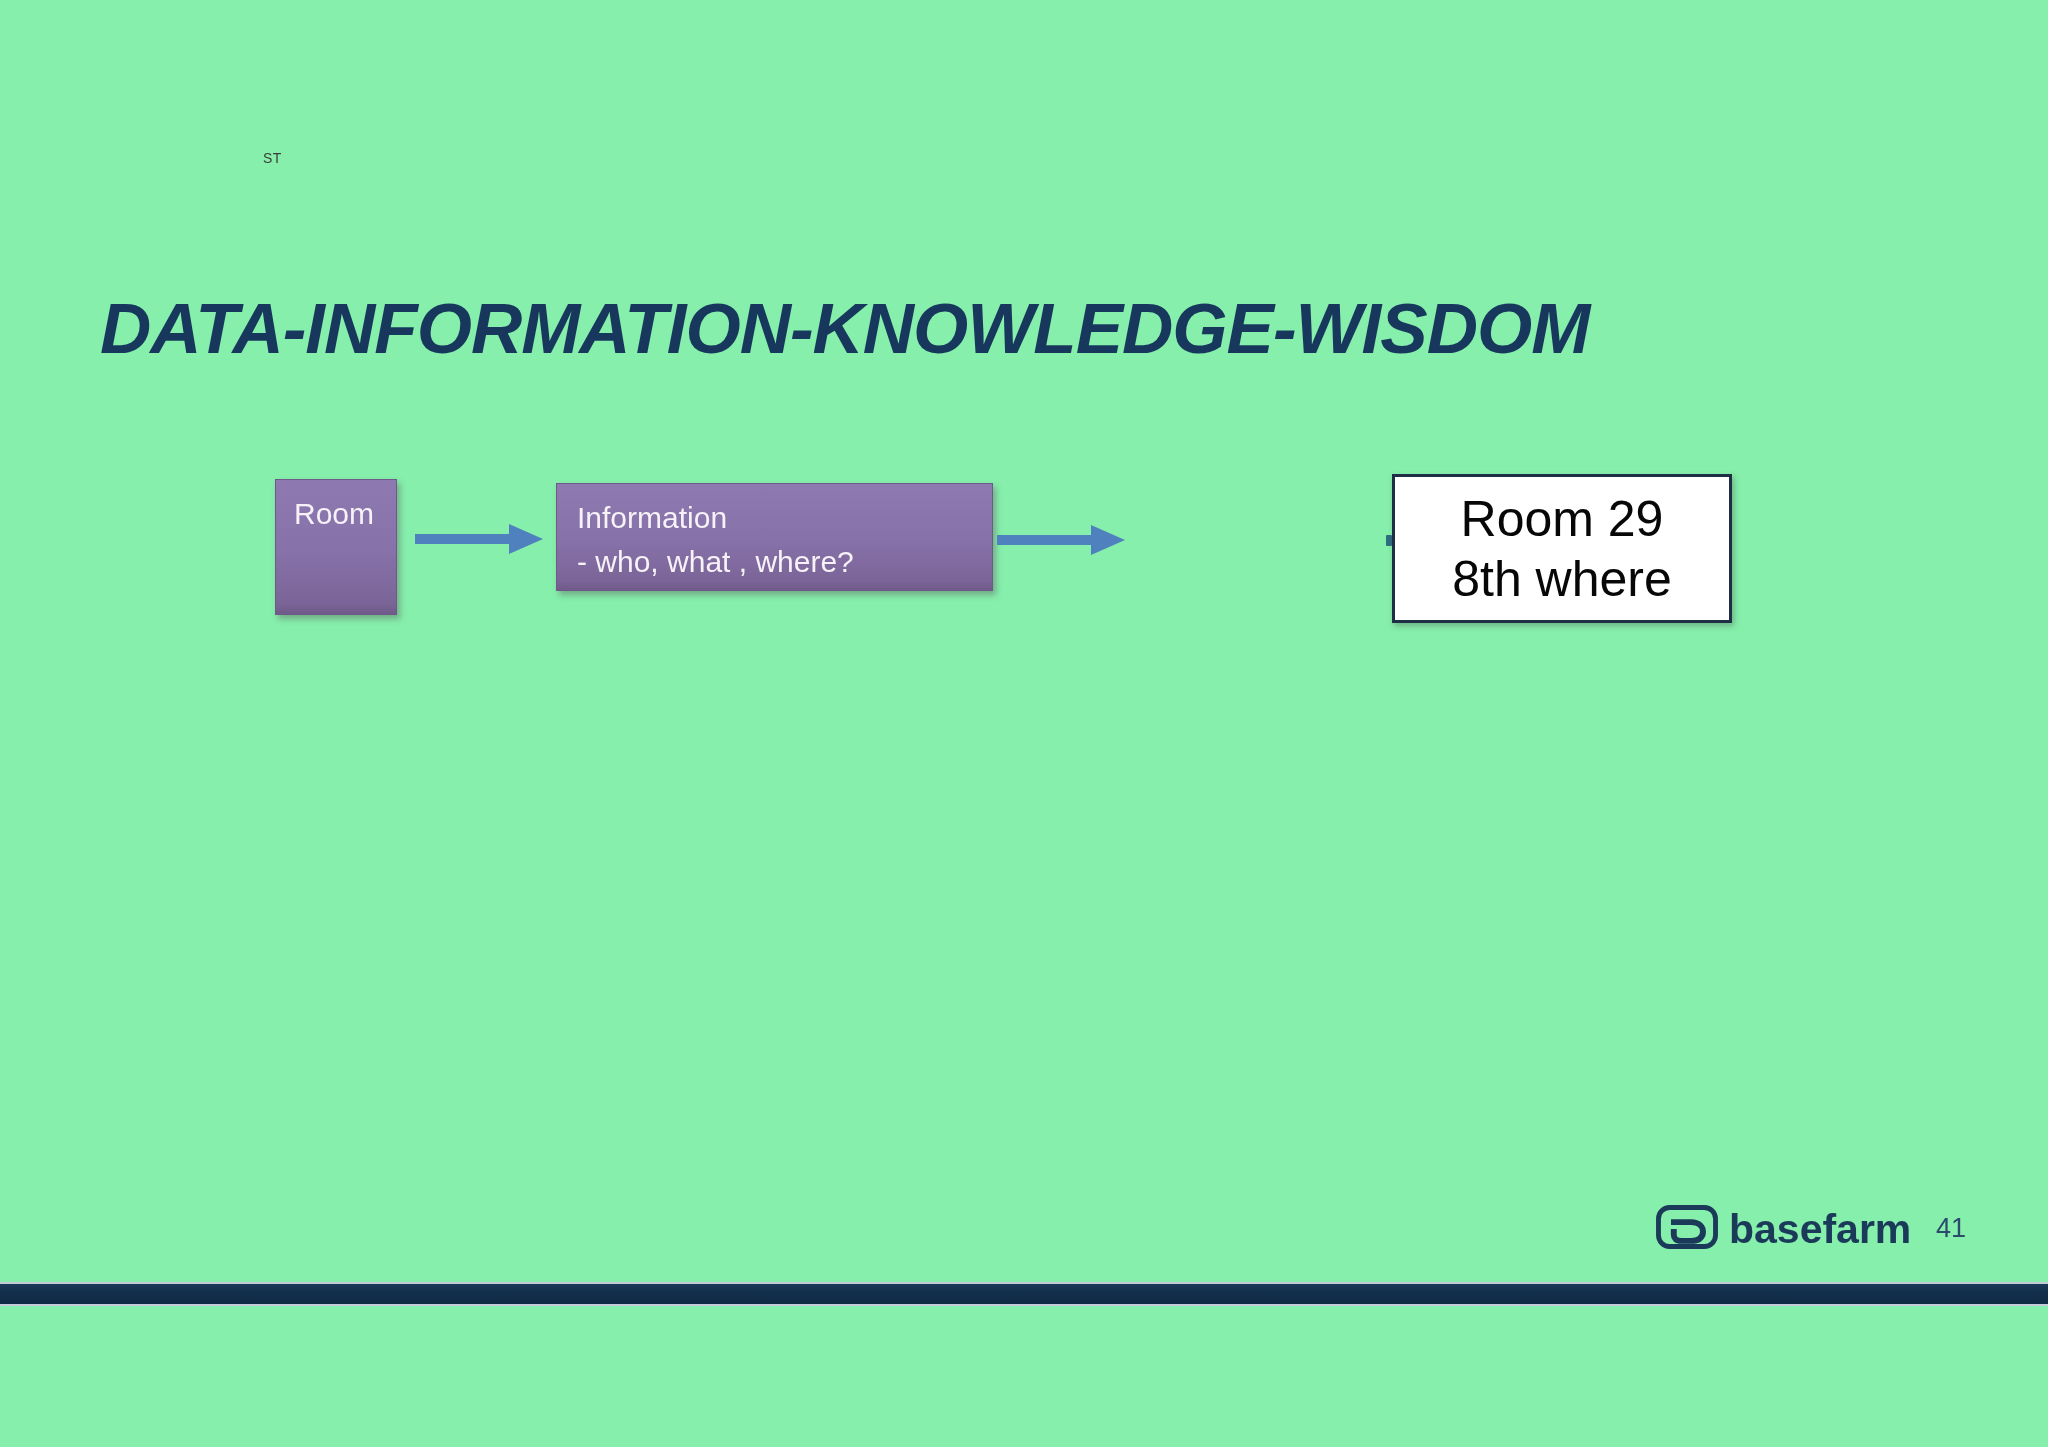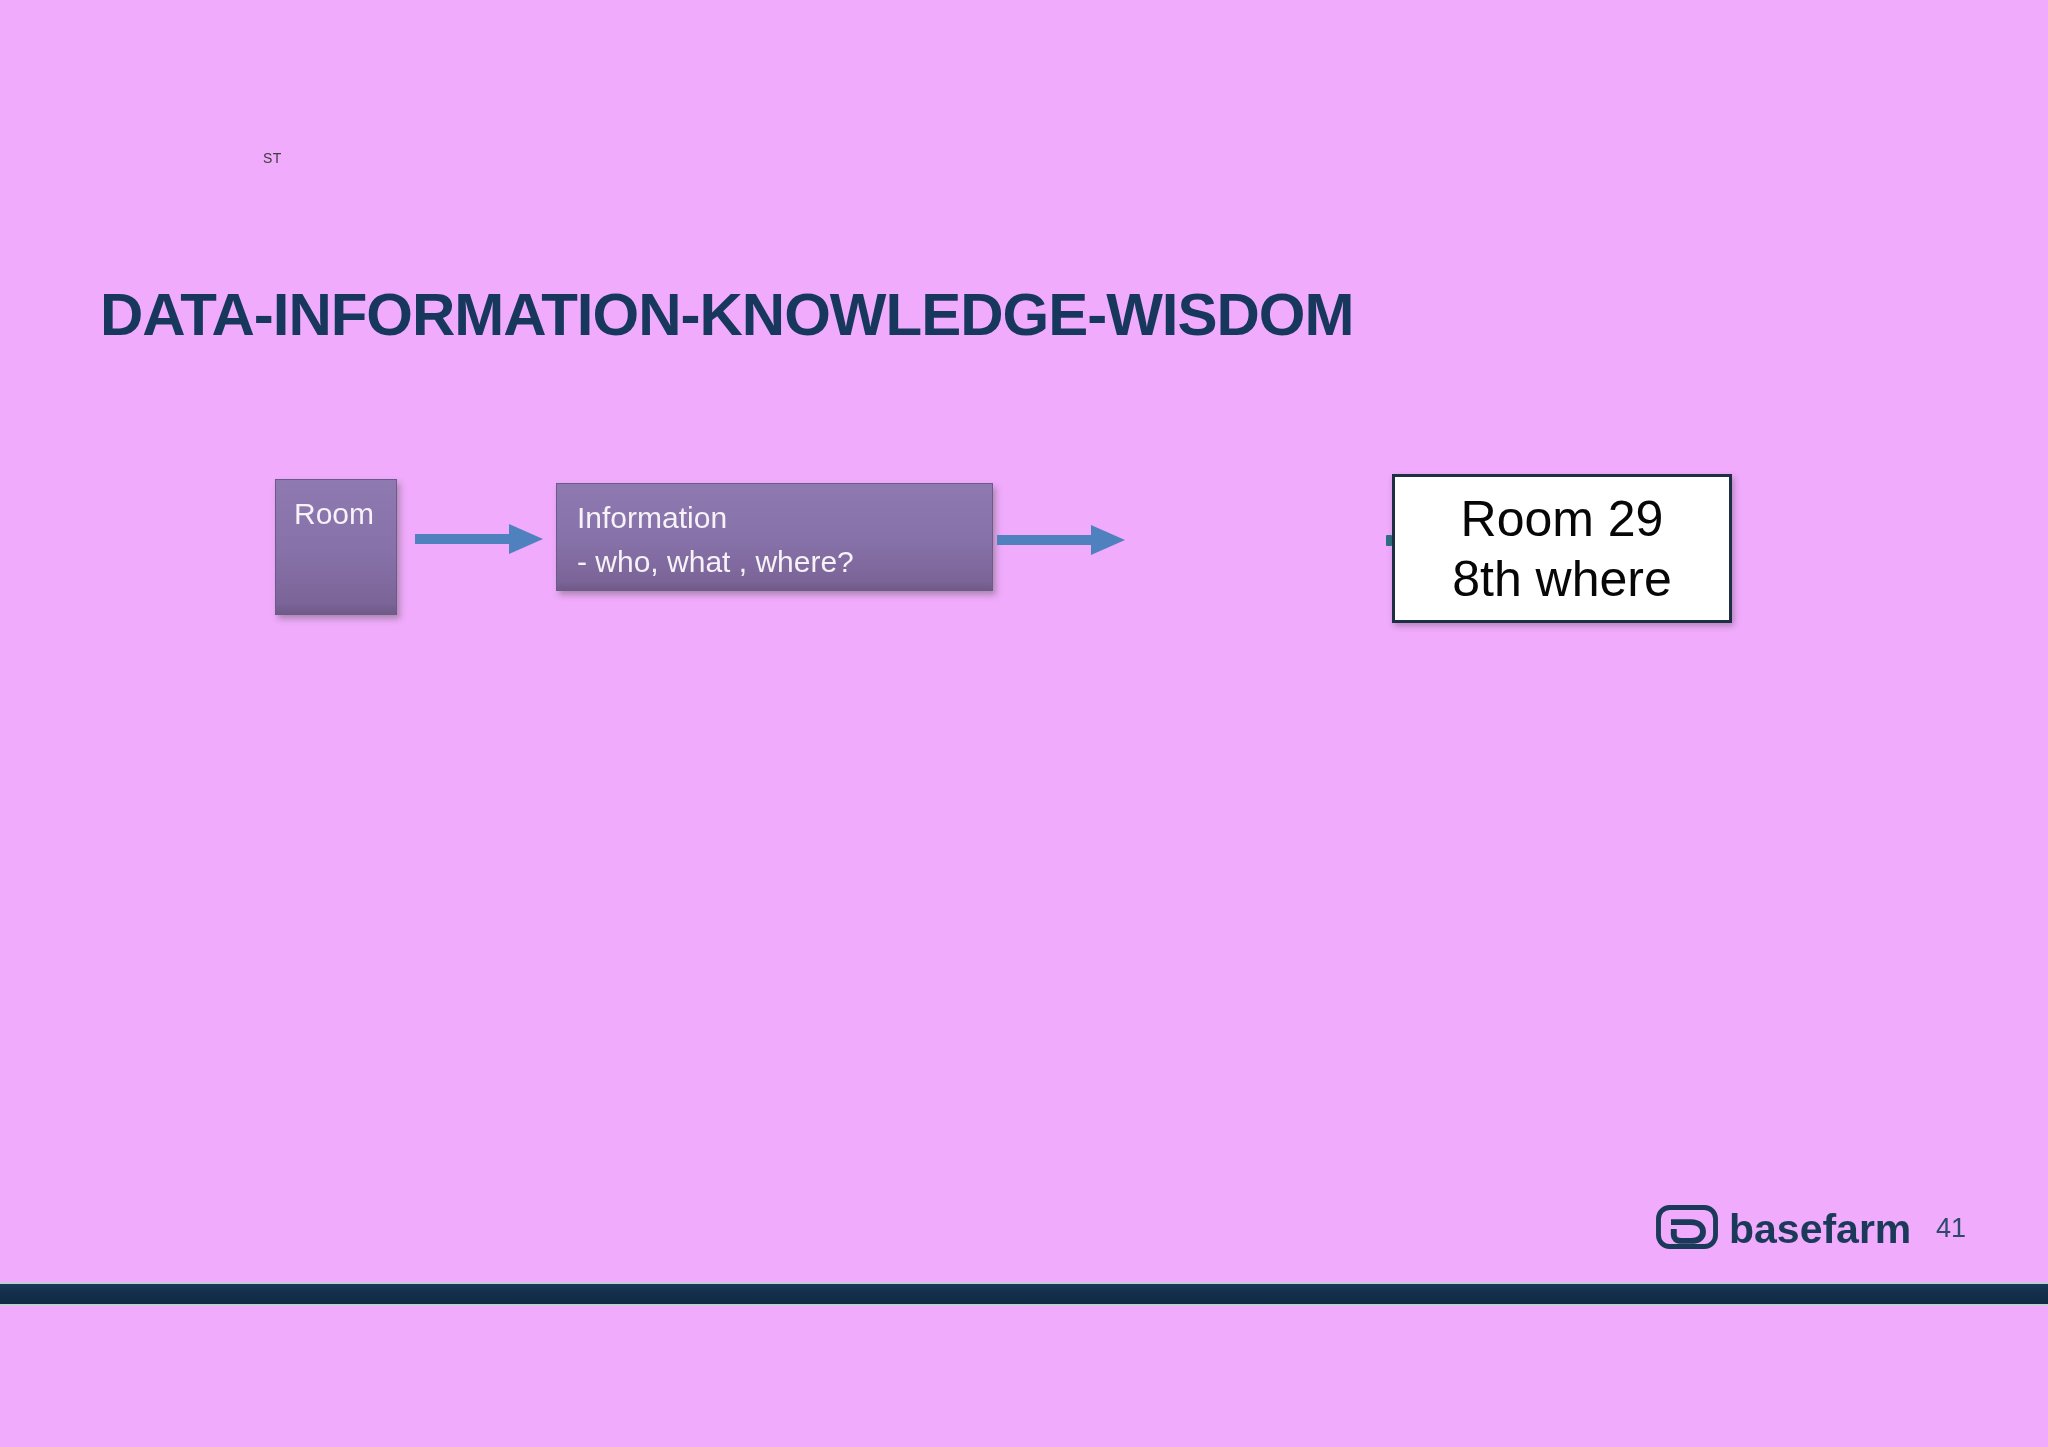--- a/index.html
+++ b/index.html
@@ -2,31 +2,31 @@
 <html><head>
 <meta charset="utf-8">
 <style>
   html,body{margin:0;padding:0;}
   body{
     width:2048px;height:1447px;
     background:#ffffff;
     font-family:"Liberation Sans", sans-serif;
     position:relative;overflow:hidden;
   }
-  .slide{position:absolute;inset:0;background:#f0abfc;}
+  .slide{position:absolute;inset:0;background:#86efac;}
 
   .corner-label{
     position:absolute;left:263px;top:150px;
     font-size:14px;color:#3c3c3c;letter-spacing:0.5px;
   }
 
   .page-title{
     position:absolute;left:100px;top:240px;
-    font-size:60px;font-weight:bold;color:#17375c;
-    letter-spacing:-1px;white-space:nowrap;
+    font-size:71px;font-weight:bold;color:#17375c;
+    letter-spacing:-1px;white-space:nowrap;font-style:italic;
   }
 
   
   .pbox{
     position:absolute;
     background:linear-gradient(to bottom,#8f79b1 0%,#8671a8 55%,#7b6497 92%,#6f5a89 100%);
     border:1px solid #6e5a88;
     box-shadow:3px 4px 6px rgba(90,90,90,0.45);
     color:#f6f2f8;
     box-sizing:border-box;

